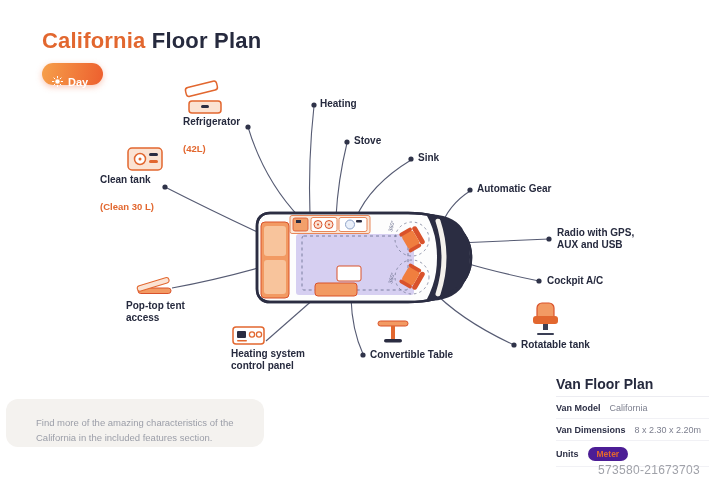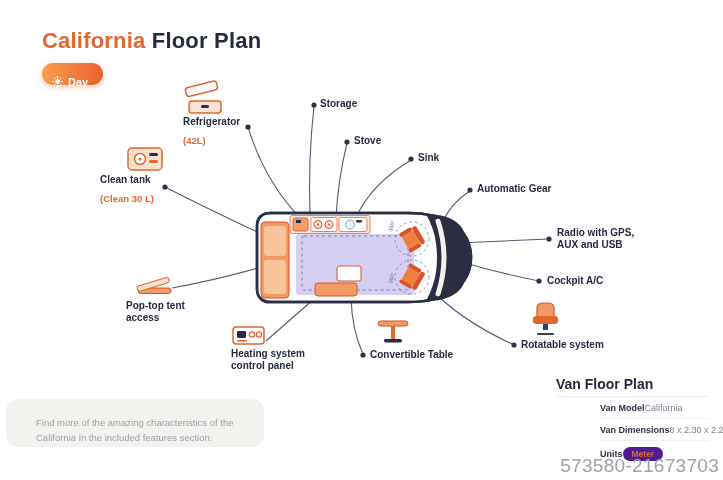--- a/index.html
+++ b/index.html
@@ -10,34 +10,34 @@
   .page-title .rest{color:#262A3E;font-weight:600;margin-top:28px;}
 
   .day-btn{position:absolute;left:42px;top:63px;height:22px;padding:15px 15px 0 10px;border:none;
     border-radius:11px;background:linear-gradient(100deg,#F6A04B,#ED5F2E);color:#fff;font-size:11px;
     font-weight:700;display:flex;align-items:center;gap:5px;cursor:pointer;
     box-shadow:0 2px 6px rgba(237,95,46,.35);font-family:"Liberation Sans",sans-serif;}
 
   svg.diagram{position:absolute;left:0;top:0;pointer-events:none;}
 
   .lbl{position:absolute;font-size:10px;font-weight:700;color:#262A3E;line-height:1.2;}
-  .lbl .sub{color:#E2672F;font-size:9.5px;margin-top:7px;font-weight:700;}
+  .lbl .sub{color:#E2672F;font-size:9.5px;margin-top:15px;font-weight:700;}
 
   .note-box{position:absolute;left:6px;top:399px;width:258px;height:48px;background:#F4F2EF;
     border-radius:12px;color:#9B9EA8;font-size:9.5px;line-height:1.55;display:flex;align-items:center;
     padding:16px 14px 0 30px;box-sizing:border-box;}
 
   .info-panel{position:absolute;left:556px;top:376px;width:153px;}
   .info-title{font-size:14px;font-weight:700;color:#262A3E;padding-bottom:4px;border-bottom:1px solid #ECECF1;}
-  .info-row{display:flex;align-items:center;padding:5.5px 0;border-bottom:1px solid #F1F1F5;font-size:9px;margin-left:44px;}
+  .info-row{display:flex;align-items:center;gap:9px;padding:5.5px 0;border-bottom:1px solid #F1F1F5;font-size:9px;}
   .info-label{font-weight:700;color:#2E3147;white-space:nowrap;}
   .info-value{color:#7C7F8E;white-space:nowrap;}
   .badge{background:#4c1d95;color:#E2672F;font-weight:700;font-size:8.5px;padding:2px 9px;border-radius:8px;cursor:pointer;}
 
-  .watermark{position:absolute;right:4px;bottom:3px;font-size:19px;color:#A0A2A9;letter-spacing:.3px;margin-top:18px;}
+  .watermark{position:absolute;right:23px;bottom:3px;font-size:12px;color:#A0A2A9;letter-spacing:.3px;margin-top:18px;}
 </style>
 </head>
 <body>
 
 <div class="canvas">
 
   <div class="page-title">
     <span class="brand">California</span>
     <span class="rest">Floor Plan</span>
   </div>
@@ -179,31 +179,31 @@
       <rect x="533" y="316" width="25" height="8" rx="3" fill="#E2672F"></rect>
       <rect x="543" y="324" width="5" height="6" fill="#3A3F55"></rect>
       <path d="M 538 334 L 553 334" stroke="#3A3F55" stroke-width="2" stroke-linecap="round"></path>
     </g>
   </svg>
 
   <div class="lbl" style="left:183px;top:116px">
     <div>Refrigerator</div>
     <div class="sub">(42L)</div>
   </div>
-  <div class="lbl" style="left:320px;top:98px">Storage</div>
+  <div class="lbl" style="left:320px;top:98px">Heating</div>
   <div class="lbl" style="left:354px;top:135px">Stove</div>
   <div class="lbl" style="left:418px;top:152px">Sink</div>
   <div class="lbl" style="left:100px;top:174px">
     <div>Clean tank</div>
     <div class="sub">(Clean 30 L)</div>
   </div>
   <div class="lbl" style="left:477px;top:183px">Automatic Gear</div>
   <div class="lbl" style="left:557px;top:227px;width:92px">Radio with GPS, AUX and USB</div>
   <div class="lbl" style="left:547px;top:275px">Cockpit A/C</div>
-  <div class="lbl" style="left:521px;top:339px">Rotatable system</div>
+  <div class="lbl" style="left:521px;top:339px">Rotatable tank</div>
   <div class="lbl" style="left:370px;top:349px">Convertible Table</div>
   <div class="lbl" style="left:231px;top:348px;width:80px">Heating system control panel</div>
   <div class="lbl" style="left:126px;top:300px;width:62px">Pop-top tent access</div>
 
   <div class="note-box">
     <span>Find more of the amazing characteristics of the California in the included features section.</span>
   </div>
 
   <div class="info-panel">
     <div class="info-title">Van Floor Plan</div>

